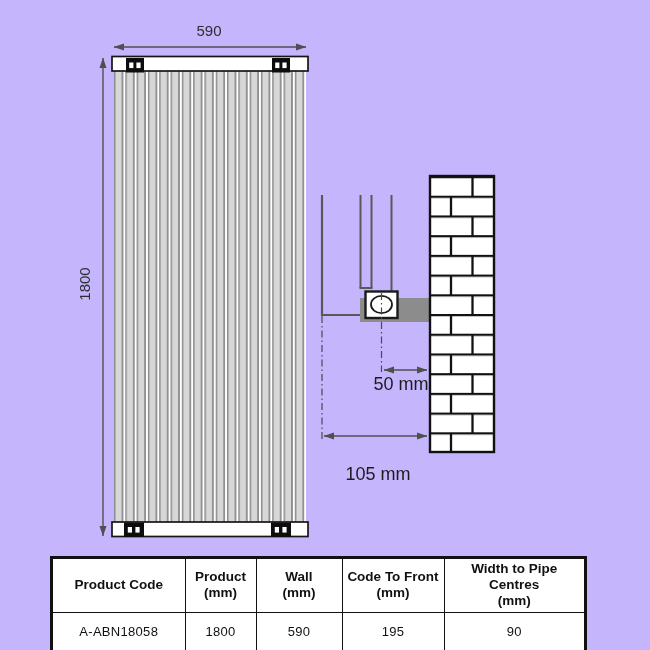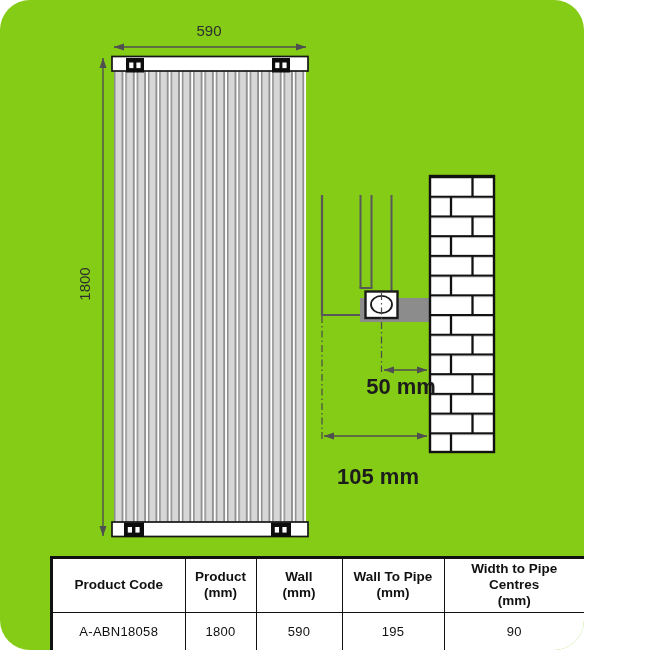--- a/index.html
+++ b/index.html
@@ -1,27 +1,27 @@
 <!DOCTYPE html>
 <html><head>
 <meta charset="utf-8">
 <style>
   html,body{margin:0;padding:0;background:#ffffff;}
   .canvas{
-    position:relative;width:584px;height:650px;background:#84cc16;overflow:hidden;
-    font-family:"Liberation Sans", sans-serif;color:#1f1f1f;border-radius:30px;
+    position:relative;width:650px;height:650px;background:#c4b5fd;overflow:hidden;
+    font-family:"Liberation Sans", sans-serif;color:#1f1f1f;
   }
   .diagram-svg{position:absolute;left:0;top:0;}
   .dim-label{
     position:absolute;font-size:15px;color:#2e2e2e;white-space:nowrap;
     transform:translate(-50%,-50%);
   }
   .dim-label.rot{transform:translate(-50%,-50%) rotate(-90deg);}
   .mm-label{
-    position:absolute;font-size:22px;font-weight:bold;color:#1c1c1c;white-space:nowrap;
+    position:absolute;font-size:18px;font-weight:normal;color:#1c1c1c;white-space:nowrap;
     transform:translateX(-50%);
   }
   table.spec{
     position:absolute;left:51px;top:557px;width:533px;
     border-collapse:collapse;table-layout:fixed;
     font-family:"Liberation Sans", sans-serif;
   }
   table.spec th, table.spec td{
     border:1.6px solid #111111;text-align:center;vertical-align:middle;
     padding:2px 2px;background:#ffffff;color:#111111;
@@ -140,21 +140,21 @@
         </th>
         <th>
           <span>Product</span>
           <span class="unit-line">(mm)</span>
         </th>
         <th>
           <span>Wall</span>
           <span class="unit-line">(mm)</span>
         </th>
         <th>
-          <span>Wall To Pipe</span>
+          <span>Code To Front</span>
           <span class="unit-line">(mm)</span>
         </th>
         <th>
           <span>Width to Pipe Centres</span>
           <span class="unit-line">(mm)</span>
         </th>
       </tr>
     </thead>
     <tbody>
       <tr>

